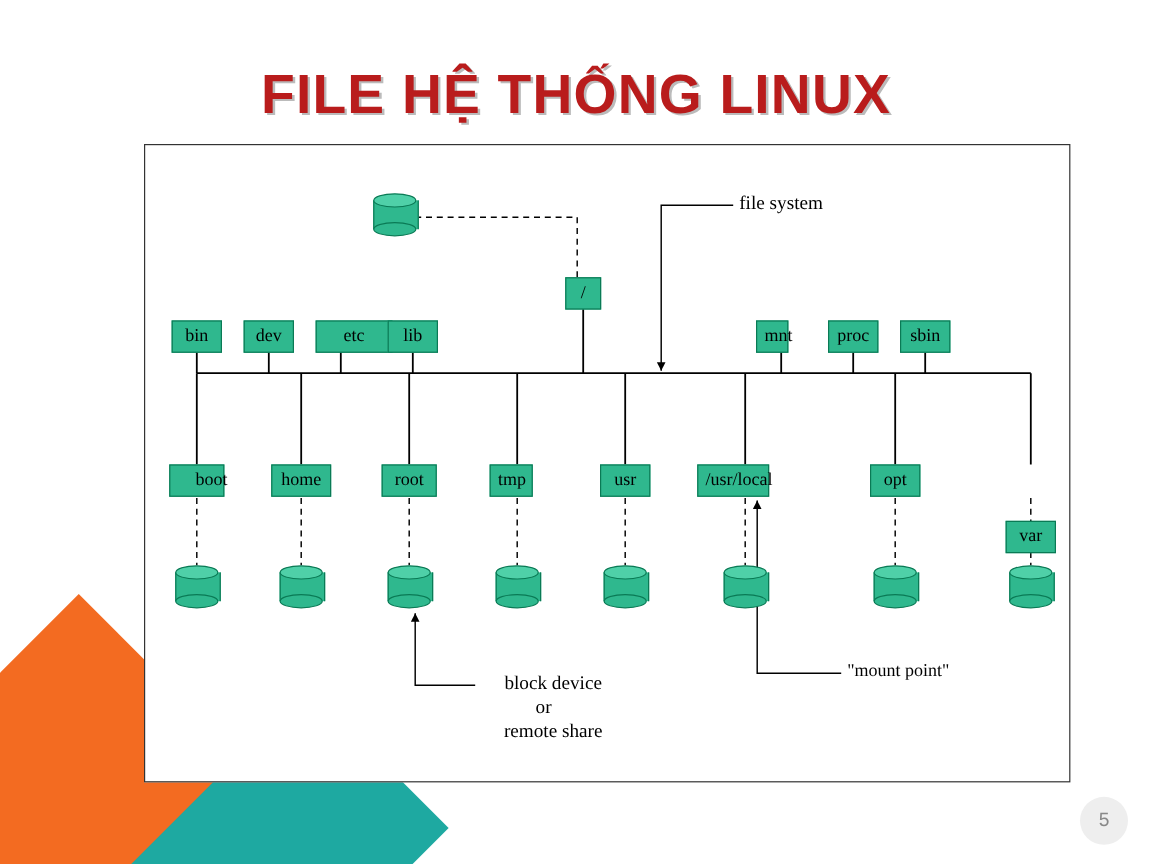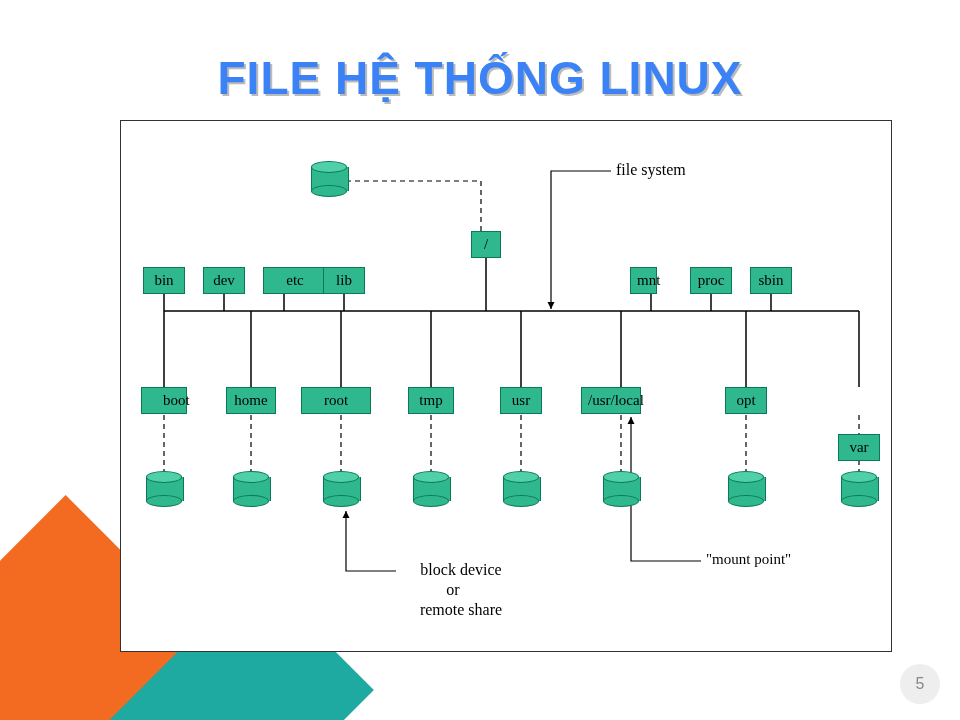--- a/index.html
+++ b/index.html
@@ -14,21 +14,21 @@
   .title {
     position: absolute;
     top: 20px;
     left: 0;
     width: 100%;
     text-align: center;
     font-family: Arial, "Arial Black", sans-serif;
     font-weight: 900;
     font-size: 46px;
     letter-spacing: 1px;
-    color: #3b82f6;
+    color: #b91c1c;
     text-shadow: 2px 2px 0 #bbb;
   }
   .diagram-frame {
     position: absolute;
     left: 120px;
     top: 120px;
     width: 770px;
     height: 530px;
     border: 1px solid #333;
     background: #fff;
@@ -190,22 +190,22 @@
   <div class="box" style="left:22px;  top:146px; width:42px;">bin</div>
   <div class="box" style="left:82px;  top:146px; width:42px;">dev</div>
   <div class="box" style="left:142px; top:146px; width:64px;">etc</div>
   <div class="box" style="left:202px; top:146px; width:42px;">lib</div>
   <div class="box" style="left:509px; top:146px; width:27px;">mnt</div>
   <div class="box" style="left:569px; top:146px; width:42px;">proc</div>
   <div class="box" style="left:629px; top:146px; width:42px;">sbin</div>
 
   <div class="box" style="left:20px;  top:266px; width:46px;padding-left:21px;">boot</div>
   <div class="box" style="left:105px; top:266px; width:50px;">home</div>
-  <div class="box" style="left:180px; top:266px; width:70px;">root</div>
-  <div class="box" style="left:287px; top:266px; width:46px;">tmp</div>
+  <div class="box" style="left:197px; top:266px; width:46px;">root</div>
+  <div class="box" style="left:287px; top:266px; width:36px;">tmp</div>
   <div class="box" style="left:379px; top:266px; width:42px;">usr</div>
   <div class="box" style="left:460px; top:266px; width:60px;">/usr/local</div>
   <div class="box" style="left:604px; top:266px; width:42px;">opt</div>
   <div class="box" style="left:717px; top:266px; width:42px;margin-top:47px;">var</div>
 
   <div class="cyl" style="left:25px;  top:350px;">
       <div class="cyl-body"></div>
       <div class="cyl-bot"></div>
       <div class="cyl-top"></div>
     </div>

